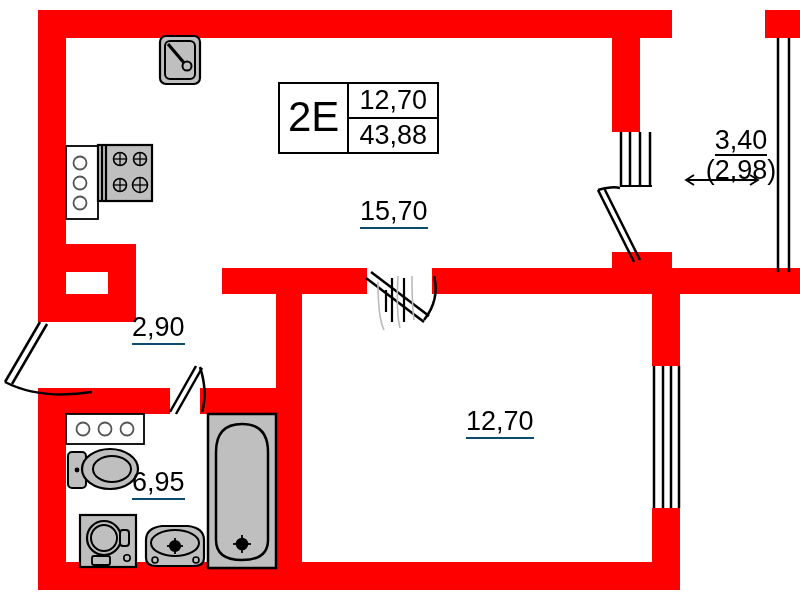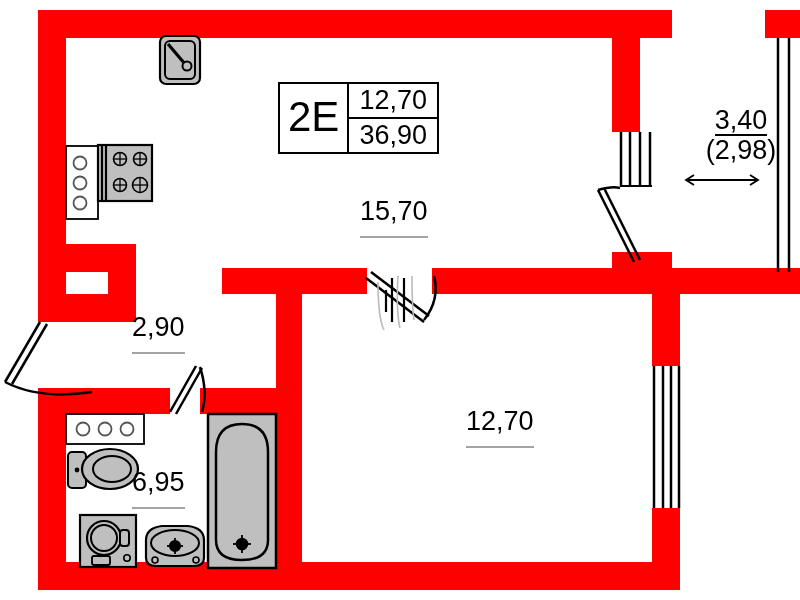--- a/index.html
+++ b/index.html
@@ -24,22 +24,22 @@
   }
   .area-label {
     position: absolute;
     font-family: "Liberation Sans", sans-serif;
     font-size: 27px;
     color: #000000;
     white-space: nowrap;
     letter-spacing: 0px;
   }
   .area-label .u {
-    border-bottom: 2px solid #a3a3a3;
-    padding-bottom: 10px;
+    border-bottom: 2px solid #0c4a6e;
+    padding-bottom: 1px;
   }
   .title-box {
     position: absolute;
     border: 2px solid #000;
     background: #ffffff;
     display: flex;
     align-items: stretch;
   }
   .title-box .tb-type {
     display: flex;
@@ -267,38 +267,38 @@
       <line x1="688" y1="180" x2="756" y2="180" stroke="#000" stroke-width="1.8"></line>
       <path d="M 694 175 L 686 180 L 694 185" stroke="#000" stroke-width="1.8" fill="none"></path>
       <path d="M 750 175 L 758 180 L 750 185" stroke="#000" stroke-width="1.8" fill="none"></path>
     </g>
   </svg>
 
   <div class="title-box" style="left:278px; top:82px;">
     <div class="tb-type">2E</div>
     <div class="tb-nums">
       <div class="tb-num">12,70</div>
-      <div class="tb-num second">36,90</div>
+      <div class="tb-num second">43,88</div>
     </div>
   </div>
 
   <div class="area-label" style="left:360px; top:196px;">
     <span class="u">15,70</span>
   </div>
 
   <div class="area-label" style="left:466px; top:406px;">
     <span class="u">12,70</span>
   </div>
 
   <div class="area-label" style="left:132px; top:312px;">
     <span class="u">2,90</span>
   </div>
 
   <div class="area-label" style="left:132px; top:467px;">
     <span class="u">6,95</span>
   </div>
 
-  <div class="balcony-label" style="left:686px; top:106px; width:110px;">
+  <div class="balcony-label" style="left:686px; top:126px; width:110px;">
     <div><span class="bl-top">3,40</span></div>
     <div><span class="bl-bot">(2,98)</span></div>
   </div>
 
 </div>
 
 </body></html>

